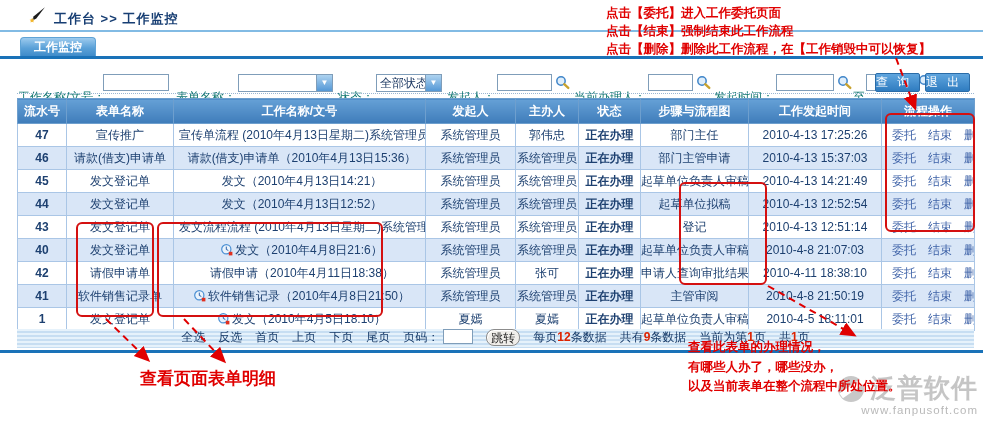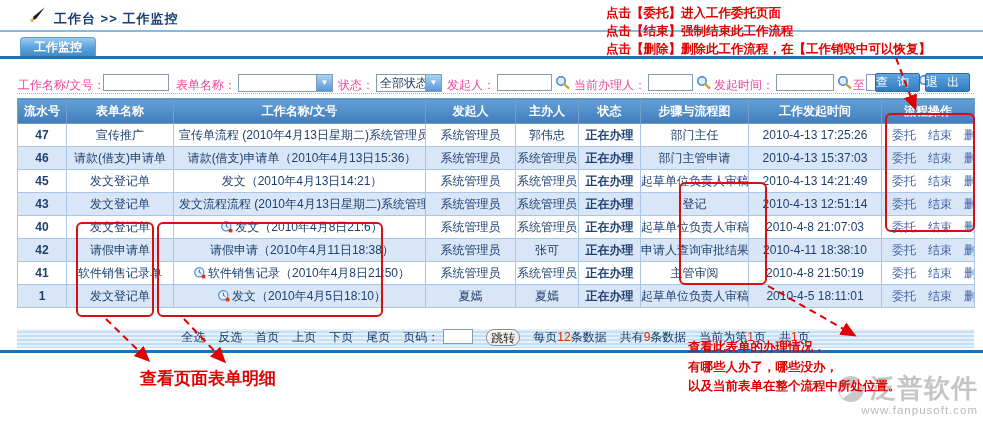--- a/index.html
+++ b/index.html
@@ -18,21 +18,21 @@
   .tab { position:absolute; left:20px; top:37px; width:76px; height:19px;
          background:linear-gradient(#9dcbee,#5ba1d8 55%,#3f8cca);
          border:1px solid #5fa3d6; border-bottom:none; border-radius:4px 4px 0 0;
          color:#ffffff; font-weight:bold; text-align:center; line-height:18px; font-size:12px; cursor:pointer; }
   .line-dark { position:absolute; left:0; top:56px; width:983px; height:3px; background:#1a72b8; }
   .line-dark2 { position:absolute; left:0; top:350px; width:983px; height:3px; background:#1a72b8; }
 
   
   .filters { position:absolute; left:0; top:70px; width:983px; height:25px; }
   .filters .dotted { position:absolute; left:17px; top:23px; width:957px; border-bottom:1px dotted #9ab6d4; }
-  .flabel { position:absolute; top:7px; color:#ec4899; white-space:nowrap; }
+  .flabel { position:absolute; top:19px; color:#0f766e; white-space:nowrap; }
   .finput { position:absolute; top:4px; height:17px; background:#ffffff; border:1px solid #7f9db9; font-size:12px; padding:0 2px; color:#333; }
   .fselect { position:absolute; top:4px; height:18px; background:#ffffff; border:1px solid #7f9db9; display:flex; cursor:pointer; }
   .sel-text { flex:1; line-height:16px; padding:0 3px; color:#16335e; overflow:hidden; white-space:nowrap; }
   .sel-arrow { width:16px; background:linear-gradient(#aed3f0,#5498d6); border-left:1px solid #7f9db9; color:#fff; font-size:8px; line-height:16px; text-align:center; }
   .mag { position:absolute; top:5px; width:15px; height:15px; cursor:pointer; }
   .fbtn { position:absolute; top:3px; width:45px; height:19px; border:1px solid #2a6ca8;
           background:linear-gradient(#5fa5de,#2f7cc0); color:#fff; font-weight:normal; line-height:17px;
           border-radius:2px; letter-spacing:3px; cursor:pointer; font-size:12px; }
 
   
@@ -49,21 +49,21 @@
   td.c-status { font-weight:bold; color:#0a0a0a; }
   td.c-ops a { color:#3f63a8; margin:0 2px; cursor:pointer; text-decoration:none;padding-left:8px; }
   .clock { display:none; vertical-align:-2px; margin-right:2px; }
   .clock.show { display:inline-block; }
 
   
   .pager { position:absolute; left:17px; top:329px; width:957px; height:19px;
            background:repeating-linear-gradient(#e6f2fb 0px,#e6f2fb 2px,#c7def2 2px,#c7def2 4px);
            display:flex; align-items:flex-start; justify-content:center; gap:13px; color:#163a68; }
   .pager a { color:#163a68; text-decoration:none; cursor:pointer; }
-  .pager .num { color:#dd2200; }
+  .pager .num { color:#dd2200;font-weight:bold; }
   .page-input { width:30px; height:15px; border:1px solid #7f9db9; background:#fff; }
   .jump-btn { height:17px; padding:0 4px; font-size:12px; background:#f0eeea; border:1px solid #8c8c8c;
               border-radius:8px; box-shadow:inset 1px 1px 0 #fff; cursor:pointer; color:#222; }
 
   
   .red-note { position:absolute; color:#e00000; font-weight:bold; font-size:12.5px; white-space:nowrap; z-index:50; }
   .ann-top { left:606px; top:4px; line-height:18px; }
   .red-box { position:absolute; border:2px solid #d41010; border-radius:6px; z-index:45; pointer-events:none; }
   #box-ops   { left:885px; top:113px; width:90px; height:119px; }
   #box-step  { left:679px; top:182px; width:88px; height:103px; }
@@ -202,20 +202,35 @@
       <td>系统管理员</td>
       <td>系统管理员</td>
       <td class="c-status">正在办理</td>
       <td class="c-step">起草单位负责人审稿</td>
       <td>2010-4-13 14:21:49</td>
       <td class="c-ops">
         <a>委托</a><a>结束</a><a>删除</a>
       </td>
     </tr>
       <tr>
+      <td class="c-serial">44</td>
+      <td class="c-form">发文登记单</td>
+      <td class="c-work">
+        <span>发文（2010年4月13日12:52）</span>
+      </td>
+      <td>系统管理员</td>
+      <td>系统管理员</td>
+      <td class="c-status">正在办理</td>
+      <td class="c-step">起草单位拟稿</td>
+      <td>2010-4-13 12:52:54</td>
+      <td class="c-ops">
+        <a>委托</a><a>结束</a><a>删除</a>
+      </td>
+    </tr>
+      <tr>
       <td class="c-serial">43</td>
       <td class="c-form">发文登记单</td>
       <td class="c-work">
         <span>发文流程流程 (2010年4月13日星期二)系统管理员</span>
       </td>
       <td>系统管理员</td>
       <td>系统管理员</td>
       <td class="c-status">正在办理</td>
       <td class="c-step">登记</td>
       <td>2010-4-13 12:51:14</td>

